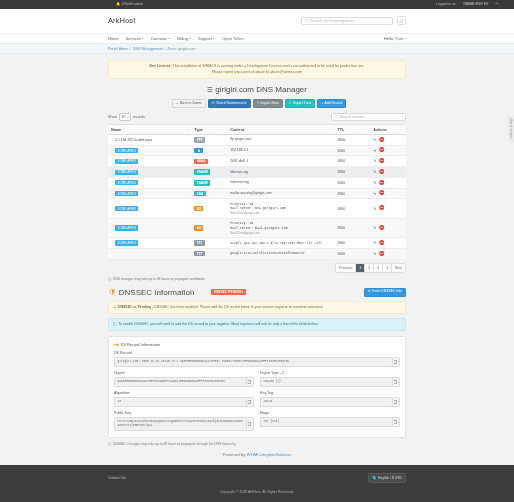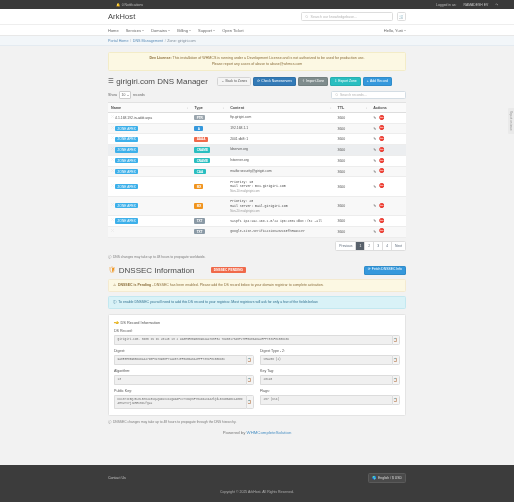--- a/index.html
+++ b/index.html
@@ -23,21 +23,21 @@
     color: #bdbdbd;
     font-size: 3.4px;
   }
   .topbar-left { margin-left: 108px; display: flex; align-items: center; gap: 1.5px; }
   .topbar-right { margin-left: auto; display: flex; align-items: center; gap: 7px; margin-right: 8px; }
   .topbar a { color: #c8c8c8; text-decoration: none; }
   .bell { font-size: 3.4px; }
 
   
   .header {
-    height: 16px;
+    height: 26px;
     background: #ffffff;
     display: flex;
     align-items: center;
     padding: 0 108px;
     border-bottom: 0.4px solid #eeeeee;
   }
   .brand { font-size: 7.5px; color: #3f3f3f; font-weight: 400; letter-spacing: 0.1px; }
   .header-right { margin-left: auto; display: flex; align-items: center; gap: 4px; }
   .searchbox {
     width: 92px; height: 8.5px;
@@ -100,21 +100,21 @@
     border-radius: 1.5px;
     padding: 3px 6px;
     text-align: center;
     font-size: 3.6px;
     color: #8a6d3b;
     line-height: 1.55;
     margin-bottom: 6px;
   }
   .devnotice b { font-weight: bold; }
 
-  .page-head { display: flex; align-items: center; gap: 5px; margin-bottom: 5px; }
+  .page-head { display: flex; align-items: center; gap: 5px; margin-bottom: 5px; flex-direction: column; }
   .page-title { font-size: 8px; color: #4b4b4b; font-weight: 400; display: flex; align-items: center; gap: 2.5px; }
   .title-ic { font-size: 6.5px; color: #6a6a6a; line-height: 1; }
   .btn-group { margin-left: 4px; display: flex; align-items: center; gap: 2px; }
   .btn {
     border-radius: 1.5px;
     padding: 1.6px 3px;
     font-size: 3.4px;
     color: #fff;
     display: inline-flex;
     align-items: center;

